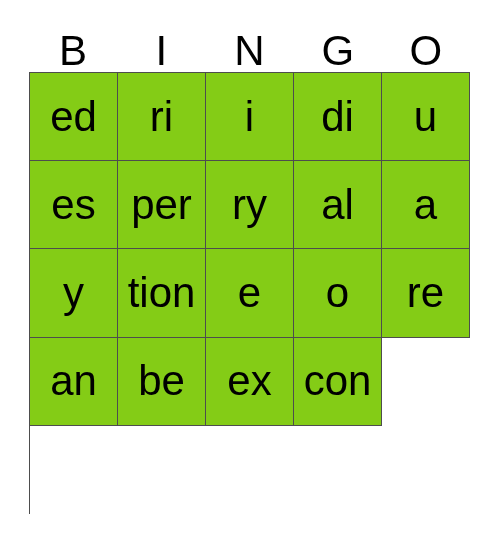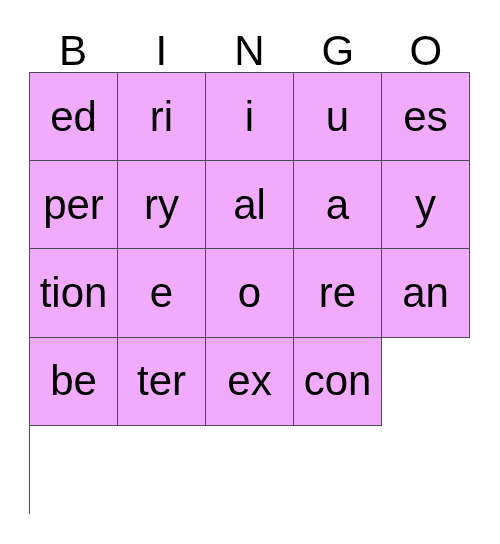--- a/index.html
+++ b/index.html
@@ -63,21 +63,21 @@
     box-sizing: border-box;
     background: #ffffff;
   }
   .bingo-cell {
     border-right: 1px solid #4d4d4d;
     border-bottom: 1px solid #4d4d4d;
     box-sizing: border-box;
     display: flex;
     align-items: center;
     justify-content: center;
-    background: #f0abfc;
+    background: #84cc16;
     overflow: hidden;
   }
   .cell-text {
     font-size: 42px;
     font-weight: 400;
     color: #000000;
     line-height: 1;
     text-align: center;
     white-space: nowrap;
     display: block;
@@ -110,20 +110,23 @@
 
     <div class="bingo-cell">
       <span class="cell-text">ed</span>
     </div>
     <div class="bingo-cell">
       <span class="cell-text">ri</span>
     </div>
     <div class="bingo-cell">
       <span class="cell-text">i</span>
     </div>
+    <div class="bingo-cell">
+      <span class="cell-text">di</span>
+    </div>
 
     <div class="bingo-cell">
       <span class="cell-text">u</span>
     </div>
     <div class="bingo-cell">
       <span class="cell-text">es</span>
     </div>
     <div class="bingo-cell">
       <span class="cell-text">per</span>
     </div>
@@ -154,23 +157,20 @@
       <span class="cell-text">re</span>
     </div>
     <div class="bingo-cell">
       <span class="cell-text">an</span>
     </div>
     <div class="bingo-cell">
       <span class="cell-text">be</span>
     </div>
 
     <div class="bingo-cell">
-      <span class="cell-text">ter</span>
-    </div>
-    <div class="bingo-cell">
       <span class="cell-text">ex</span>
     </div>
     <div class="bingo-cell">
       <span class="cell-text">con</span>
     </div>
 
   </div>
 </div>
 
 </body></html>

